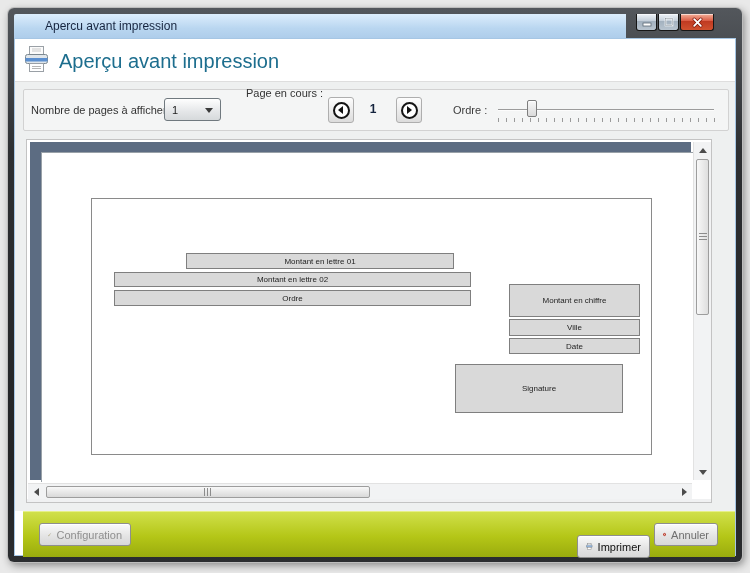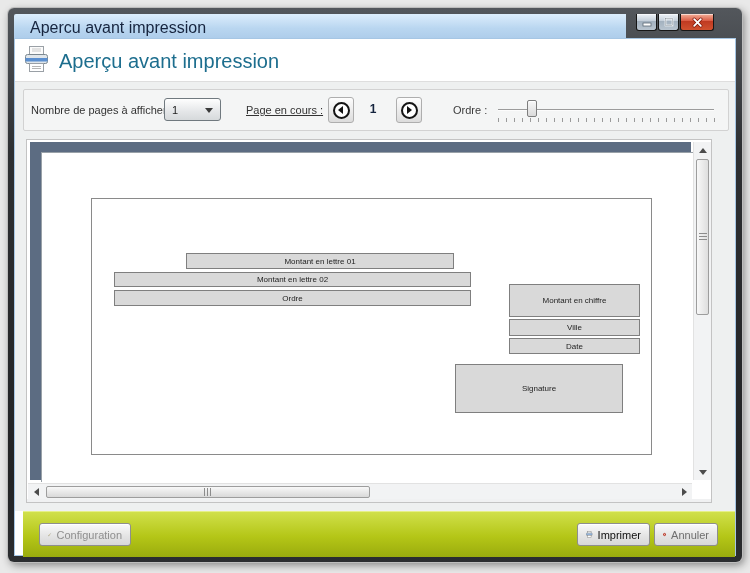--- a/index.html
+++ b/index.html
@@ -5,21 +5,21 @@
   * { margin:0; padding:0; box-sizing:border-box; }
   html,body { width:750px; height:573px; }
   body { background:#e9e9e9; font-family:"Liberation Sans",sans-serif; position:relative; overflow:hidden; }
 
   
   .window { position:absolute; left:8px; top:8px; width:734px; height:554px;
     background:linear-gradient(#53575c,#2d2f32 26%,#222325 85%,#2b2d30);
     border-radius:6px; box-shadow:0 0 0 1px #bdbdbd, 2px 3px 9px rgba(0,0,0,.45); }
   .titlebar-blue { position:absolute; left:6px; top:6px; width:612px; height:24px;
     background:linear-gradient(#dcedfc,#b9d6f0 60%,#aecdeb); border-radius:2px 0 0 0; }
-  .titlebar-text { position:absolute; left:16px; top:5px; font-size:16px; color:#16243e; white-space:nowrap; }
+  .titlebar-text { position:absolute; left:31px; top:5px; font-size:12px; color:#16243e; white-space:nowrap; }
 
   .caption-btns { position:absolute; top:6px; right:28px; display:flex; }
   .cap-btn { height:17px; border:1px solid #161616; border-top:none; border-radius:0 0 3px 3px;
     display:flex; align-items:center; justify-content:center; margin-left:1px;
     box-shadow:inset 0 1px 0 rgba(255,255,255,.55); cursor:default; }
   .cap-min,.cap-max { width:21px; background:linear-gradient(#eef3f8,#c2cdd8 45%,#a3b1bf 46%,#b8c4cf); }
   .cap-close { width:34px; background:linear-gradient(#f3b09a,#d9573f 45%,#bf3a22 46%,#d0512f); }
 
   
   .content { position:absolute; left:6px; top:30px; width:722px; height:518px;
@@ -29,21 +29,21 @@
   .printer-lg { position:absolute; left:7px; top:5px; }
   .header-title { position:absolute; left:44px; top:11px; font-size:20px; color:#1d6e8e; }
 
   .mid { position:absolute; left:0; top:42px; right:0; height:430px; background:#eef0f0; border-top:1px solid #dedede; }
 
   
   .toolbar-box { position:absolute; left:8px; top:50px; width:706px; height:42px;
     background:#f4f5f5; border:1px solid #d2d2d2; border-radius:2px; }
   .tb-label { position:absolute; font-size:11px; color:#333; white-space:nowrap; }
   .lbl-pages { left:16px; top:65px; }
-  .lbl-page  { left:231px; top:65px;text-decoration:underline; }
+  .lbl-page  { left:231px; top:48px; }
   .lbl-zoom  { left:438px; top:65px; color:#3c3c3c; }
 
   .combo { position:absolute; left:149px; top:59px; width:57px; height:23px;
     background:linear-gradient(#fefefe,#e4e6e8 60%,#d6d9db); border:1px solid #70797f; border-radius:3px;
     font-size:11px; color:#222; cursor:default; }
   .combo-value { position:absolute; left:7px; top:5px; }
   .combo-arrow { position:absolute; right:7px; top:9px; width:0; height:0;
     border-left:4px solid transparent; border-right:4px solid transparent; border-top:5px solid #3b3b3b; }
 
   .nav-btn { position:absolute; width:26px; height:26px; top:58px;
@@ -108,21 +108,21 @@
   .grip-h { width:8px; height:8px; background:repeating-linear-gradient(90deg,#8c8c8c 0 1px,transparent 1px 3px); }
   .panel-bottom-strip { position:absolute; left:0; bottom:0; width:100%; height:3px; background:#f0f1f2; }
 
   
   .footer { position:absolute; left:8px; top:472px; right:0; height:46px;
     background:linear-gradient(#d0e04a,#b4c617 55%,#9aab0d); border-top:1px solid #e6f089; }
   .btn { position:absolute; top:11px; height:23px; display:flex; align-items:center; gap:5px;
     padding:0 8px; font-size:11px; border:1px solid #8e8e8e; border-radius:3px;
     background:linear-gradient(#fafafa,#e3e3e3 60%,#d8d8d8); box-shadow:inset 0 1px 0 #fff; cursor:default; white-space:nowrap; }
   .btn-config { left:16px;  width:92px; color:#8f8f8f; }
-  .btn-print  { left:554px; width:73px; color:#101010; }
+  .btn-print  { left:554px; width:73px; color:#101010;margin-top:12px; }
   .btn-cancel { left:631px; width:64px; color:#6f6f6f;text-align:center; }
 </style>
 </head>
 <body>
 
 <div class="window">
 
   <div class="titlebar-blue">
     <div class="titlebar-text">Apercu avant impression</div>
   </div>

